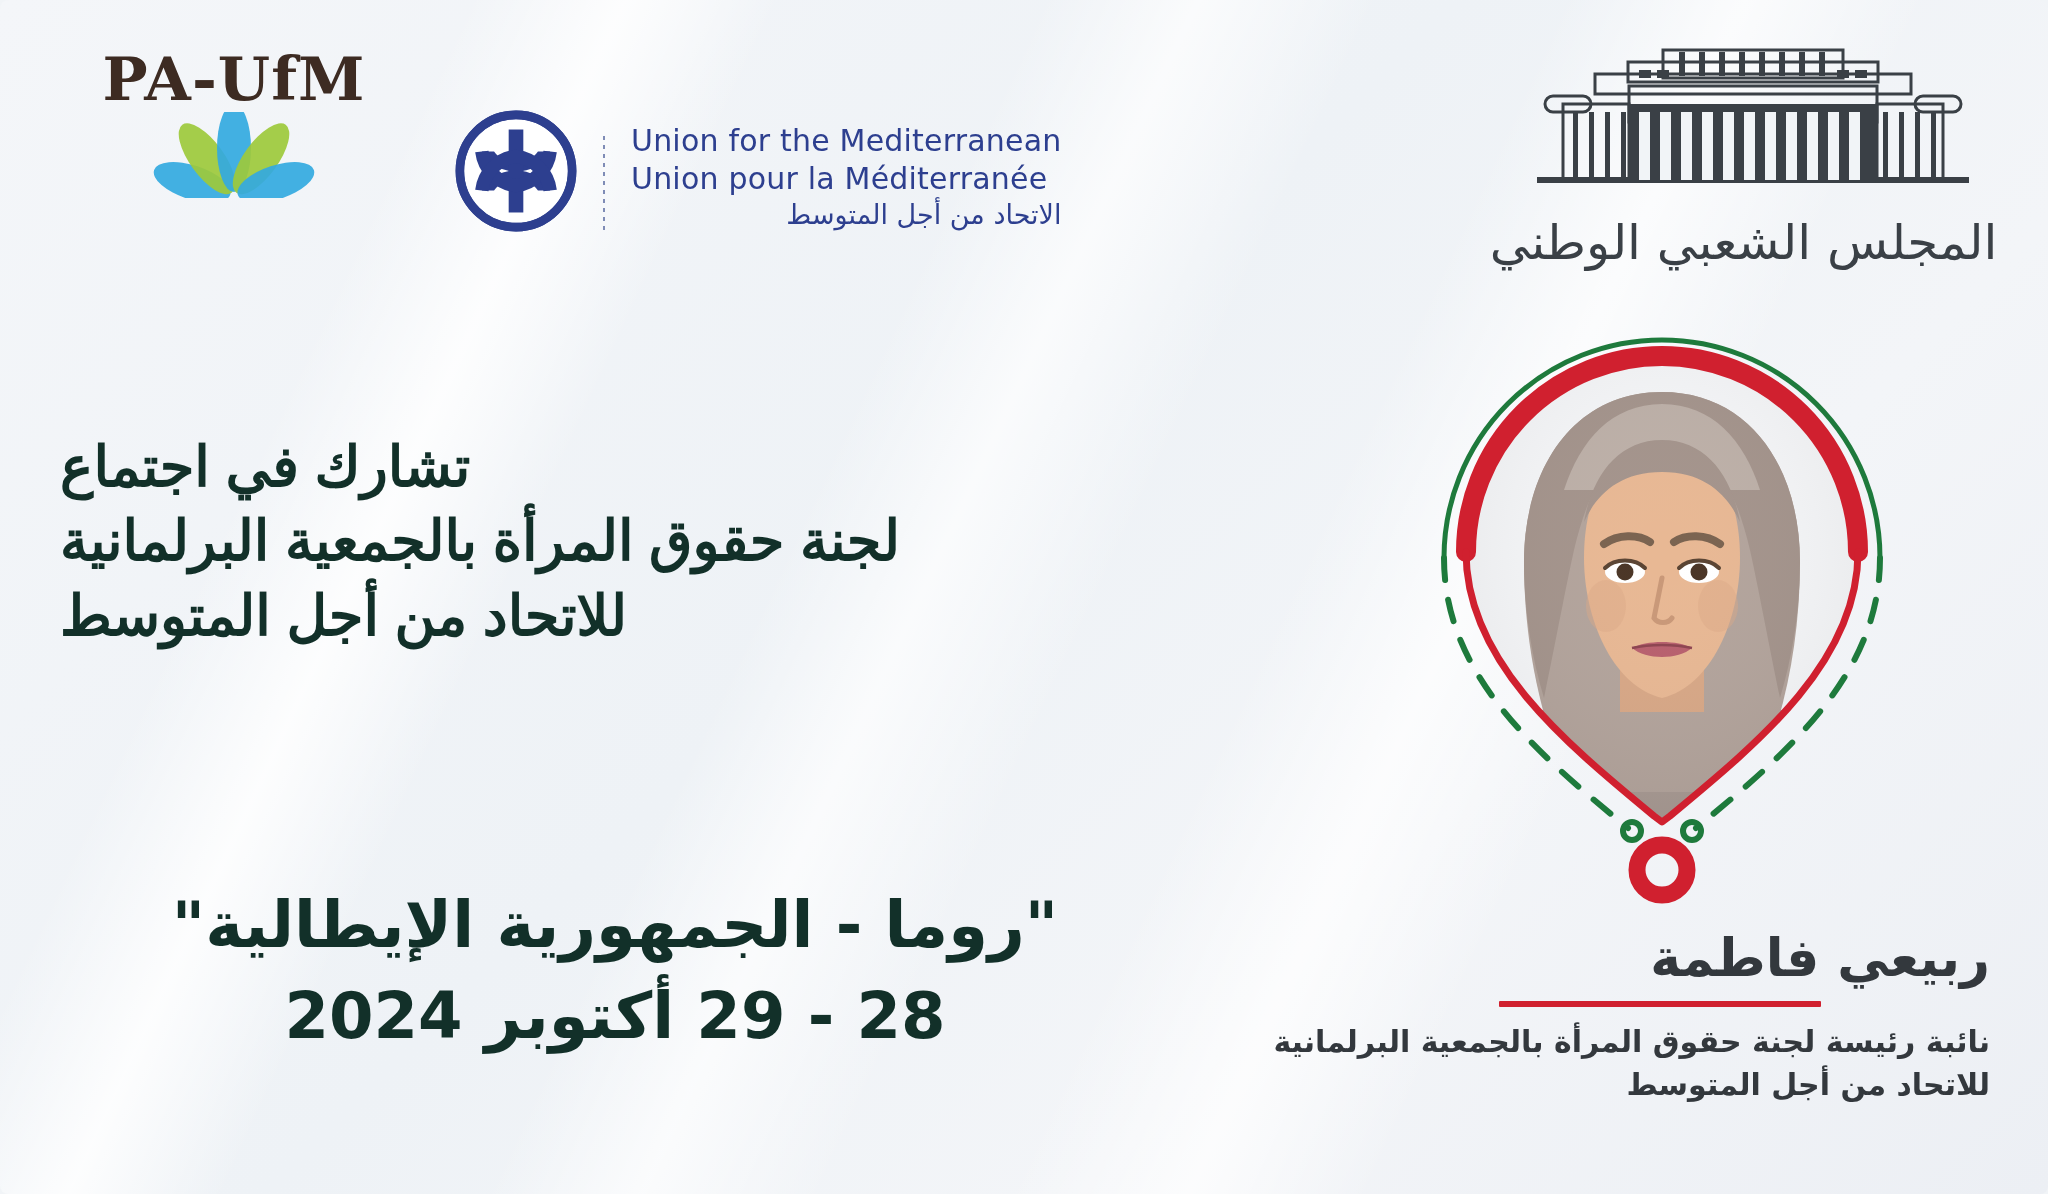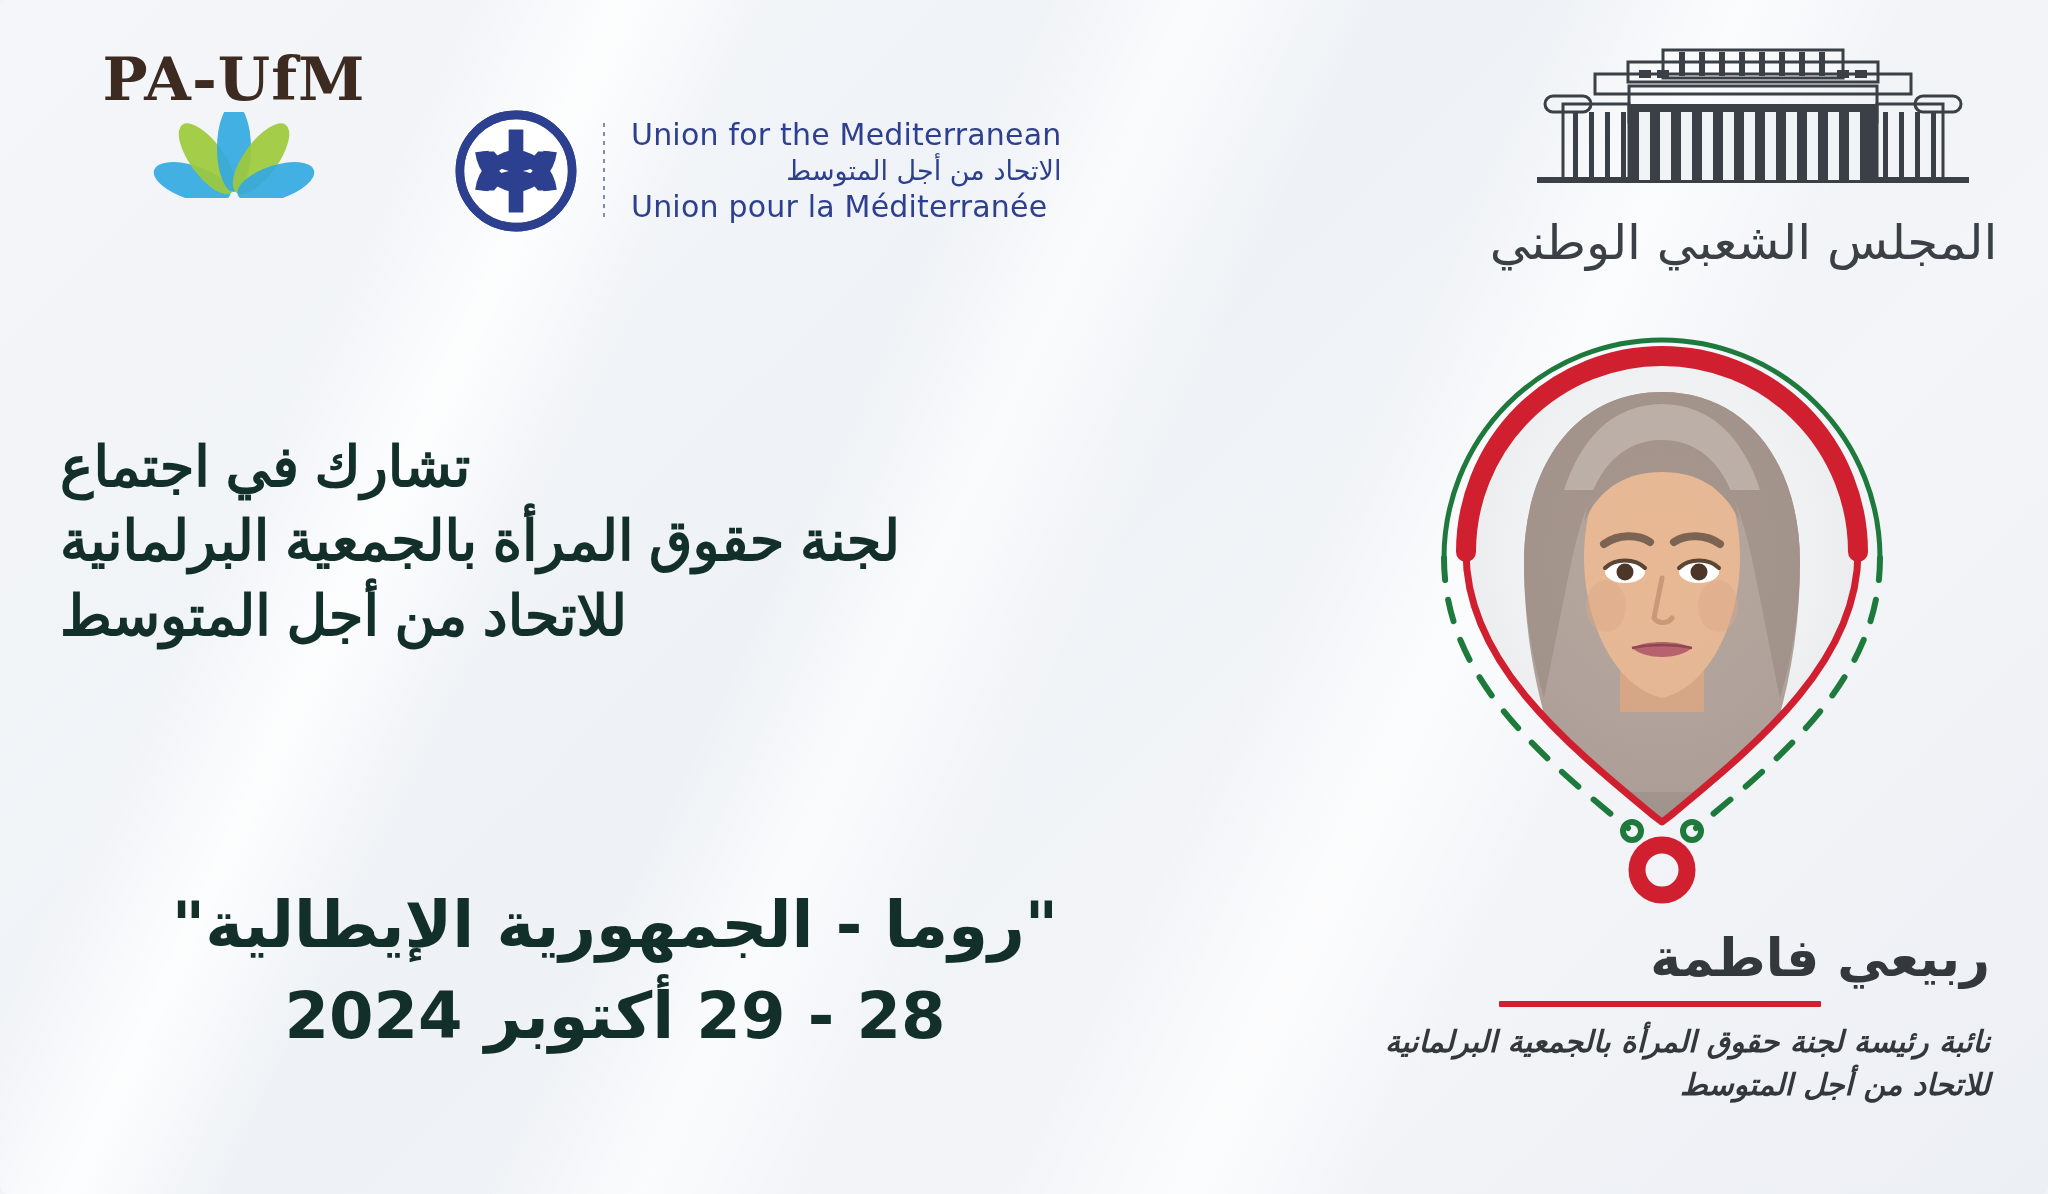--- a/index.html
+++ b/index.html
@@ -26,21 +26,21 @@
   .paufm-word{
     font-family:"DejaVu Serif","Liberation Serif",serif;
     font-weight:700;color:#3d2b22;letter-spacing:1px;
   }
   #paufm-top{font-size:60px;line-height:62px;}
   #paufm-bot{font-size:60px;line-height:62px;margin-top:2px;}
   #fan{height:86px;margin:2px 0 0 0;position:relative;}
   #fan svg{display:block;margin:0 auto;}
 
   
-  #ufm{position:absolute;left:455px;top:110px;display:flex;align-items:center;gap:26px;}
+  #ufm{position:absolute;left:455px;top:110px;display:flex;align-items:flex-end;gap:26px;}
   #ufm-mark{width:122px;height:122px;flex:0 0 auto;}
   #ufm-div{width:2px;height:96px;background:
       repeating-linear-gradient(to bottom,#7f8cb6 0 4px,transparent 4px 9px);}
   #ufm-text{line-height:1.27;}
   .ufm-line{
     font-family:"DejaVu Sans","Liberation Sans",sans-serif;
     font-size:30px;color:#2d3f8f;font-weight:400;letter-spacing:.2px;white-space:nowrap;
   }
   .ufm-ar{
     font-size:27px;color:#2d3f8f;direction:rtl;text-align:right;
@@ -82,21 +82,20 @@
   
   #speaker{position:absolute;left:1330px;top:930px;width:660px;text-align:right;direction:rtl;}
   #speaker-name{
     color:#33383d;font-weight:700;font-size:52px;line-height:1.1;
     font-family:"DejaVu Sans","Liberation Sans",sans-serif;white-space:nowrap;
   }
   #speaker-rule{width:322px;height:6px;background:#d0202f;margin:14px auto 14px auto;border-radius:1px;}
   #speaker-title{
     color:#33383d;font-weight:700;font-size:30px;line-height:1.42;
     font-family:"DejaVu Sans","Liberation Sans",sans-serif;
-    font-style:italic;
   }
   #speaker-title .tl{display:block;white-space:nowrap;}
 </style>
 </head>
 <body>
 
 <div id="poster">
 
   <div id="paufm">
     <div id="paufm-top" class="paufm-word">PA-UfM</div>
@@ -133,22 +132,22 @@
         <path d="M22 66 A32 32 0 0 1 78 66 L68 66 A22 22 0 0 0 32 66 Z" fill="#2d3f8f"></path>
         <rect x="44" y="16" width="12" height="68" fill="#2d3f8f"></rect>
         <path d="M22 34 A32 32 0 0 0 50 62 A32 32 0 0 0 78 34" fill="none" stroke="#2d3f8f" stroke-width="11"></path>
         <path d="M22 66 A32 32 0 0 1 50 38 A32 32 0 0 1 78 66" fill="none" stroke="#2d3f8f" stroke-width="11"></path>
         <circle cx="50" cy="50" r="46" fill="none" stroke="#2d3f8f" stroke-width="7"></circle>
       </svg>
     </div>
     <div id="ufm-div"></div>
     <div id="ufm-text">
       <div class="ufm-line">Union for the Mediterranean</div>
+      <div class="ufm-line">Union pour la Méditerranée</div>
       <div class="ufm-line ufm-ar">الاتحاد من أجل المتوسط</div>
-      <div class="ufm-line">Union pour la Méditerranée</div>
     </div>
   </div>
 
   <div id="apn">
     <svg id="apn-building" width="440" height="180" viewBox="0 0 440 180" xmlns="http://www.w3.org/2000/svg">
       <g stroke="#3a4046" fill="none" stroke-width="3">
 
         <rect x="130" y="20" width="180" height="28"></rect>
         <rect x="95" y="32" width="250" height="20"></rect>
         <rect x="62" y="44" width="316" height="20"></rect>

